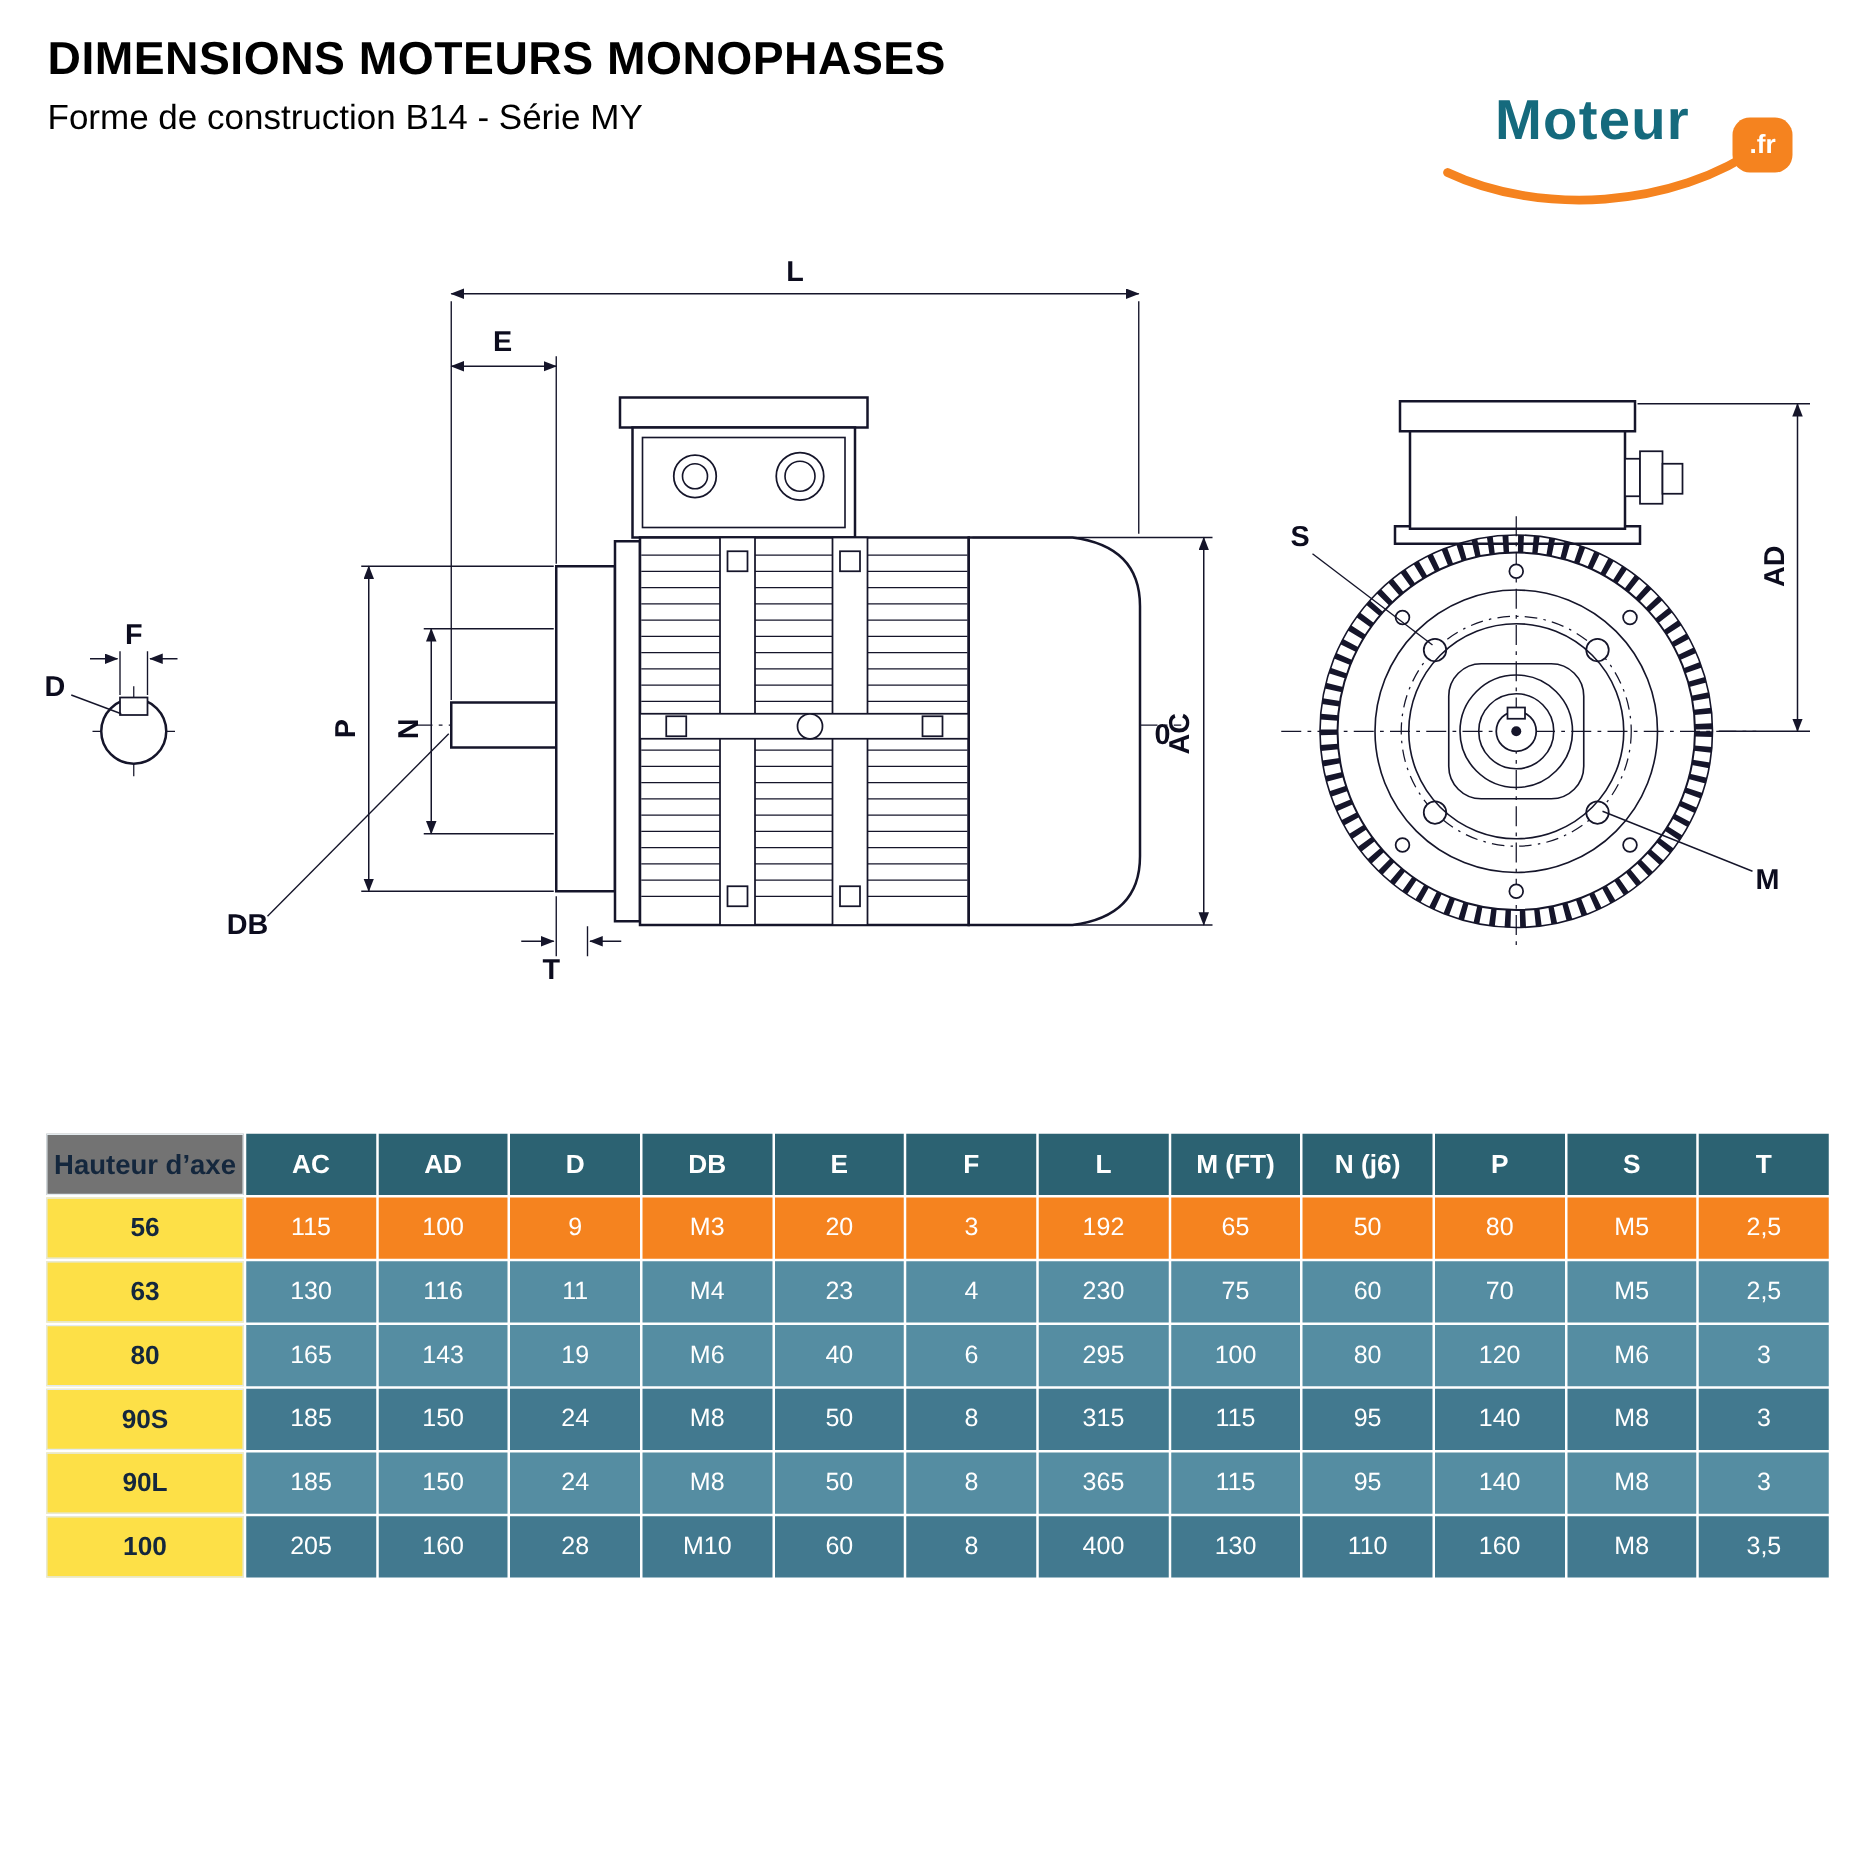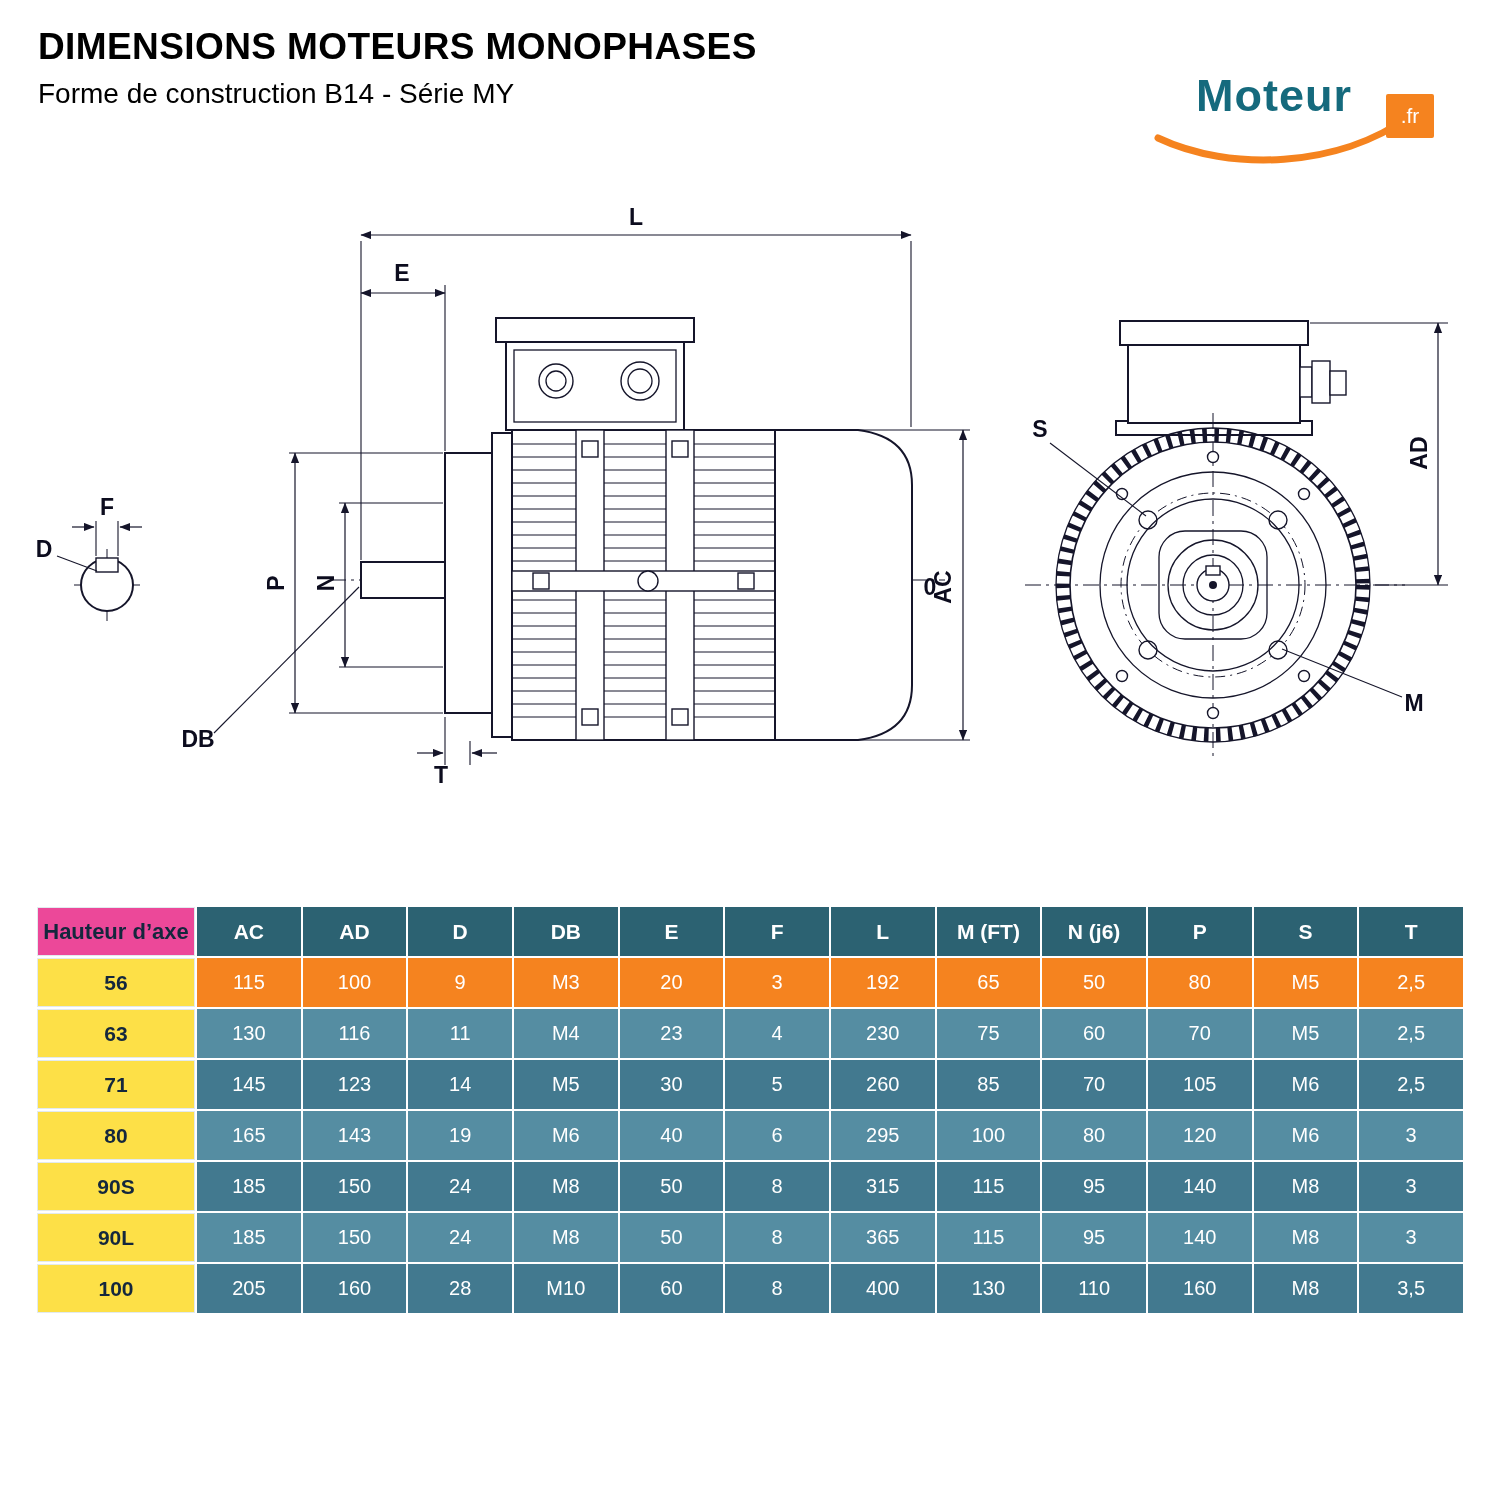--- a/index.html
+++ b/index.html
@@ -20,40 +20,40 @@
   .title{position:absolute;left:38px;top:26px;font-size:37px;font-weight:800;letter-spacing:.4px}
   .subtitle{position:absolute;left:38px;top:78px;font-size:28px;font-weight:500}
 
   
   .logo{position:absolute;top:20px;right:46px;width:312px;height:160px}
   .logo svg.swoosh{position:absolute;left:0;top:0;width:100%;height:100%}
   .logo .l1{position:absolute;left:30px;top:0px;font-size:47px;font-weight:800;color:var(--logo_teal);letter-spacing:1px}
   .logo .l1 .amp{color:var(--accent_orange);font-size:50px}
   .logo .l2{position:absolute;left:54px;top:50px;font-size:45px;font-weight:800;color:var(--logo_teal);letter-spacing:1px}
   .logo .fr{position:absolute;left:244px;top:74px;width:48px;height:44px;background:var(--accent_orange);
-    border-radius:2px;color:#fff;font-weight:400;font-size:21px;display:flex;align-items:center;justify-content:center}
+    border-radius:14px;color:#fff;font-weight:700;font-size:21px;display:flex;align-items:center;justify-content:center}
 
   
   .drawing{position:absolute;left:0;top:185px;width:1500px;height:730px}
   .out{fill:#fff;stroke:var(--line);stroke-width:2}
   .out2{fill:#fff;stroke:var(--line);stroke-width:1.4}
   .thin{fill:none;stroke:var(--line);stroke-width:1.3}
   .fin{stroke:var(--line);stroke-width:1}
   .cl{stroke:var(--line);stroke-width:1;stroke-dasharray:16 5 3 5;fill:none}
   .ext{stroke:var(--line);stroke-width:1.1}
   .dim{stroke:var(--line);stroke-width:1.2;fill:none}
   .hole{fill:#fff;stroke:var(--line);stroke-width:1.4}
   .finring{fill:none;stroke:var(--line);stroke-width:14;stroke-dasharray:4.5 7.5}
   .lbl{font-family:"Liberation Sans",sans-serif;font-size:23px;font-weight:600;fill:#0c0c1e}
 
   
   .tbl-wrap{position:absolute;left:35px;top:905px;width:1430px}
   table{width:100%;border-collapse:separate;border-spacing:2px;table-layout:fixed}
   th,td{height:49px;text-align:center;vertical-align:middle;overflow:hidden;padding:0}
-  th.label-head{width:158px;background:#ec4899;color:var(--label_text);font-size:22px;font-weight:800;border:1px solid #e2eaee}
+  th.label-head{width:158px;background:#737373;color:var(--label_text);font-size:22px;font-weight:800;border:1px solid #e2eaee}
   th.hcell{background:var(--teal_header);color:#fff;font-size:21px;font-weight:700}
   td.label-cell{background:#fde047;color:var(--label_text);font-size:21px;font-weight:800;border:1px solid #e2eaee}
   td.dcell{color:#fff;font-size:20px;font-weight:500}
   tr.row-hl td.dcell{background:var(--accent_orange)}
   tr.row-a td.dcell{background:var(--teal_row_light)}
   tr.row-b td.dcell{background:var(--teal_row_dark)}
 </style>
 </head>
 <body>
 
@@ -277,35 +277,20 @@
           <td class="dcell">M4</td>
           <td class="dcell">23</td>
           <td class="dcell">4</td>
           <td class="dcell">230</td>
           <td class="dcell">75</td>
           <td class="dcell">60</td>
           <td class="dcell">70</td>
           <td class="dcell">M5</td>
           <td class="dcell">2,5</td>
         </tr>
-        <tr class="row-b">
-          <td class="label-cell">71</td>
-          <td class="dcell">145</td>
-          <td class="dcell">123</td>
-          <td class="dcell">14</td>
-          <td class="dcell">M5</td>
-          <td class="dcell">30</td>
-          <td class="dcell">5</td>
-          <td class="dcell">260</td>
-          <td class="dcell">85</td>
-          <td class="dcell">70</td>
-          <td class="dcell">105</td>
-          <td class="dcell">M6</td>
-          <td class="dcell">2,5</td>
-        </tr>
         <tr class="row-a">
           <td class="label-cell">80</td>
           <td class="dcell">165</td>
           <td class="dcell">143</td>
           <td class="dcell">19</td>
           <td class="dcell">M6</td>
           <td class="dcell">40</td>
           <td class="dcell">6</td>
           <td class="dcell">295</td>
           <td class="dcell">100</td>

